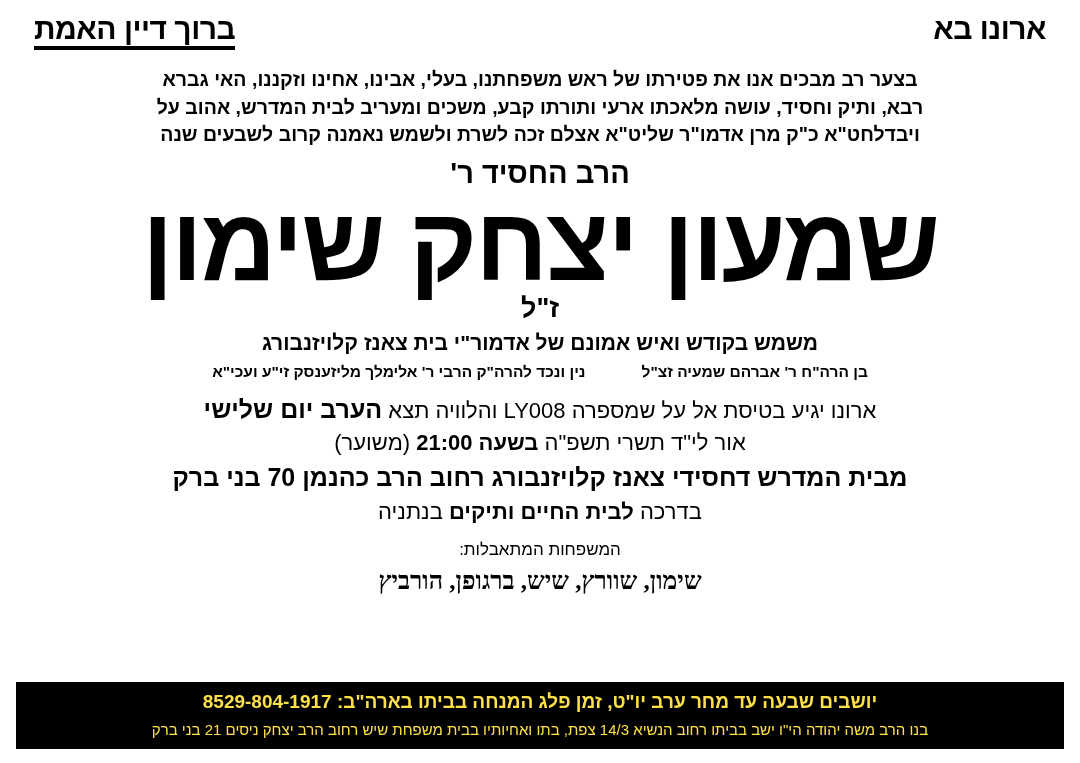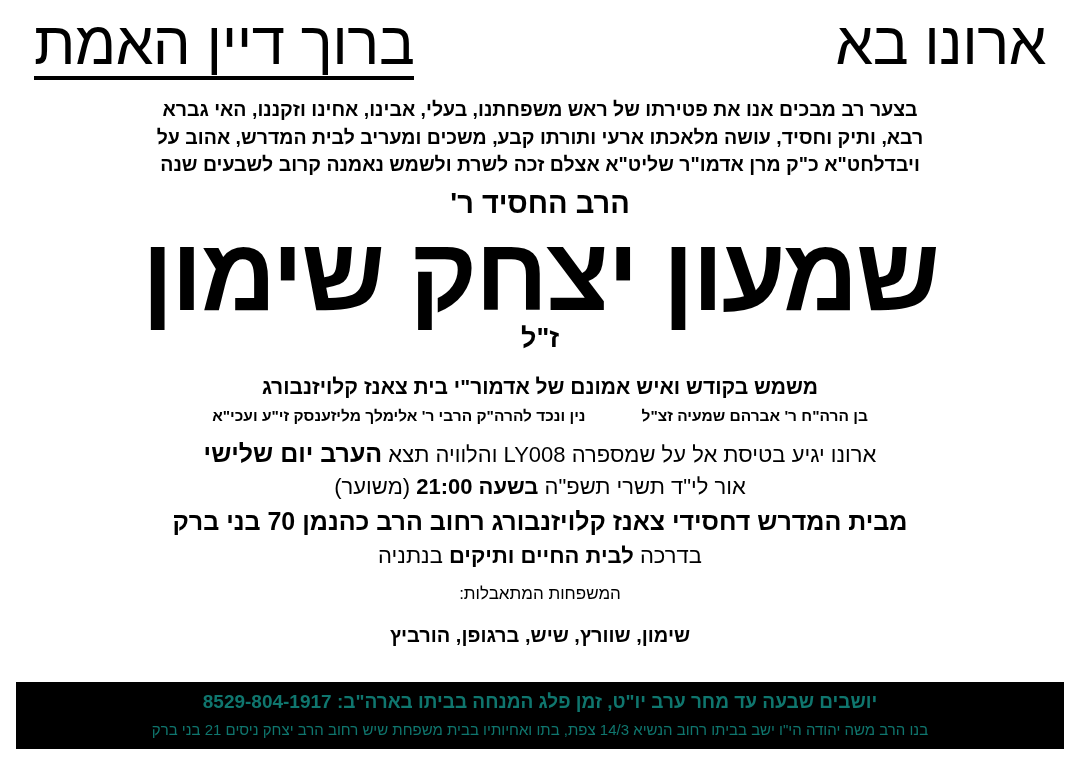--- a/index.html
+++ b/index.html
@@ -26,22 +26,22 @@
   
   .headline-row {
     display: flex;
     flex-direction: row;
     justify-content: space-between;
     align-items: flex-start;
     padding: 14px 34px 0 34px;
     box-sizing: border-box;
   }
   .headline {
-    font-weight: normal;
-    font-size: 60px;
+    font-weight: bold;
+    font-size: 30px;
     line-height: 1.0;
     letter-spacing: -0.5px;
     white-space: nowrap;
   }
   .headline.underlined {
     border-bottom: 4px solid #000;
     padding-bottom: 2px;
   }
 
   
@@ -82,21 +82,21 @@
 
   .zal {
     margin-top: -6px;
     text-align: center;
     font-weight: bold;
     font-size: 27px;
   }
 
   
   .role {
-    margin-top: 20px;
+    margin-top: 6px;
     text-align: center;
     font-weight: bold;
     font-size: 21px;
     line-height: 1.25;
   }
   .lineage {
     margin-top: 6px;
     display: flex;
     flex-direction: row;
     justify-content: center;
@@ -121,33 +121,34 @@
   
   .families {
     margin-top: 12px;
     text-align: center;
   }
   .families .fam-label {
     font-size: 17px;
     font-weight: normal;
   }
   .families .fam-names {
-    margin-top: 20px;
-    font-size: 20px;
-    font-weight: bold;
+    margin-top: 7px;
+    font-size: 25px;
+    font-weight: bold;
+    font-family: Liberation Serif, serif;
   }
 
   
   .footer {
     position: absolute;
     left: 16px;
     right: 16px;
     bottom: 14px;
     background: #000000;
-    color: #0f766e;
+    color: #fde047;
     padding: 8px 10px 10px 10px;
     box-sizing: border-box;
     text-align: center;
   }
   .footer .f1 {
     font-size: 19px;
     font-weight: bold;
     line-height: 1.3;
     white-space: nowrap;
   }

